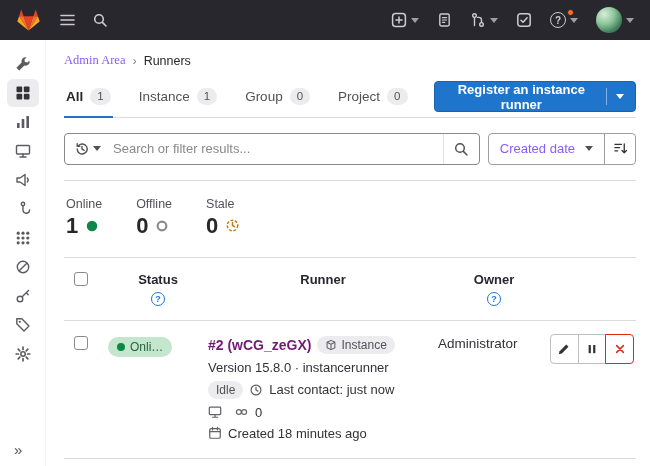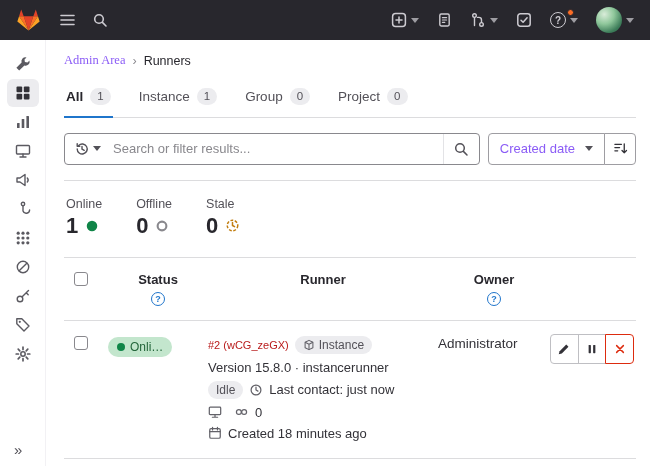--- a/index.html
+++ b/index.html
@@ -97,21 +97,21 @@
             font-size:9px; font-weight:bold; display:inline-flex; align-items:center; justify-content:center;
             cursor:pointer; }
 
   .status-pill { display:inline-flex; align-items:center; gap:5px; background:#c3e6cd; color:#24663b;
                  font-size:12px; border-radius:10px; padding:3px 9px; max-width:68px; margin-top:1px; }
   .status-pill .dot { width:8px; height:8px; border-radius:50%; background:#108548; flex:none; }
   .status-pill .txt { overflow:hidden; text-overflow:ellipsis; white-space:nowrap; }
 
   .runner-cell { display:flex; flex-direction:column; gap:6px; font-size:13px; color:#333238; }
   .rline { display:flex; align-items:center; gap:6px; }
-  .runner-link { color:#b91c1c; font-weight:normal; font-size:11px; text-decoration:none; }
+  .runner-link { color:#701a75; font-weight:bold; font-size:14px; text-decoration:none; }
   .gl-badge { display:inline-flex; align-items:center; gap:4px; background:#ececef; color:#535158;
               font-size:12px; border-radius:10px; padding:2px 8px; }
   .mini-icon { color:#626168; display:inline-flex; flex:none; }
   .jobs-link { color:#333238; text-decoration:none; }
 
   .owner-cell { font-size:13.5px; color:#333238; }
 
   .cell-actions { display:flex; justify-content:flex-end; padding-right:2px !important; padding-top:13px !important; }
   .icon-btn { width:31px; height:30px; border:1px solid #bfbfc3; background:#fff; display:flex;
               align-items:center; justify-content:center; color:#333238; cursor:pointer; margin-left:-1px; }
@@ -289,20 +289,25 @@
         <span>Instance</span>
         <span class="count-badge">1</span>
       </button>
       <button class="tab">
         <span>Group</span>
         <span class="count-badge">0</span>
       </button>
       <button class="tab">
         <span>Project</span>
         <span class="count-badge">0</span>
+      </button>
+      <button class="register-btn">
+        <span>Register an instance runner</span>
+        <span class="btn-divider"></span>
+        <i class="caret"></i>
       </button>
     </div>
 
     <div class="filter-row">
       <div class="search-box">
         <button class="history-btn">
           <svg width="16" height="16" viewBox="0 0 16 16">
             <path d="M3.2 8a5 5 0 1 0 1.5-3.6" fill="none" stroke="currentColor" stroke-width="1.4" stroke-linecap="round"></path>
             <path d="M3.2 2.6v2.6h2.6" fill="none" stroke="currentColor" stroke-width="1.4" stroke-linecap="round" stroke-linejoin="round"></path>
             <path d="M8 5.4V8l2.2 1.3" fill="none" stroke="currentColor" stroke-width="1.4" stroke-linecap="round"></path>

